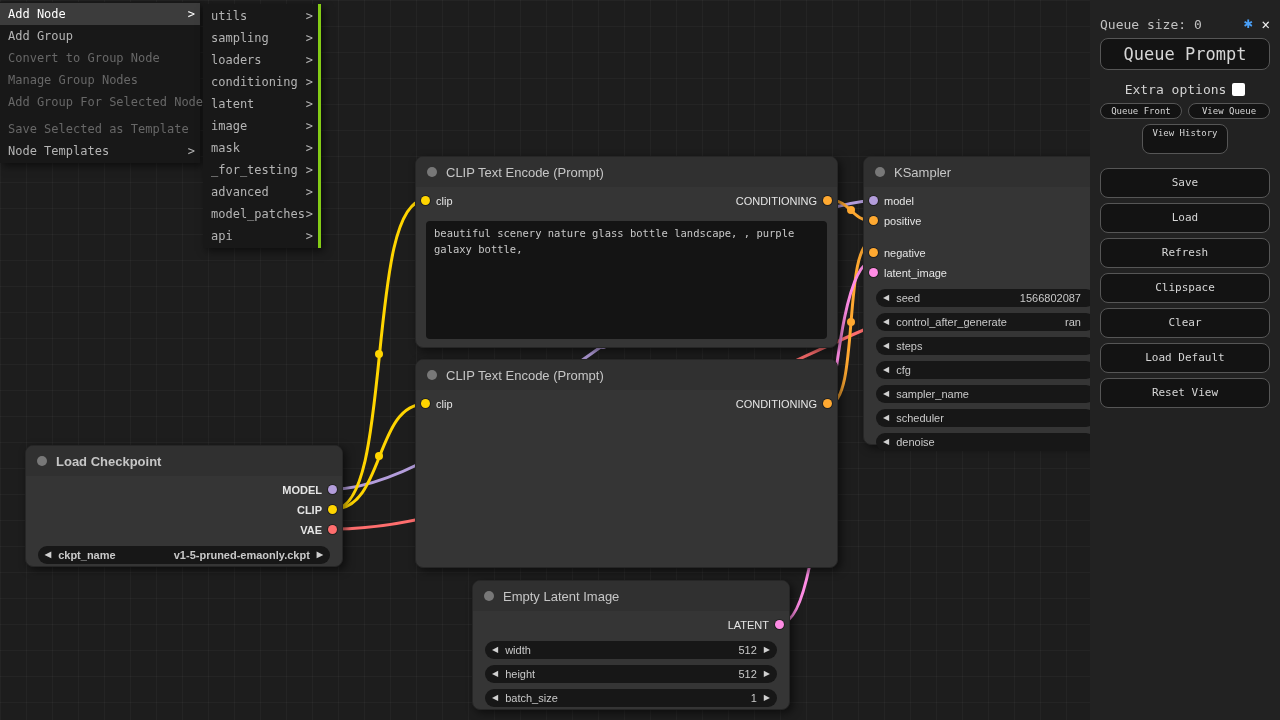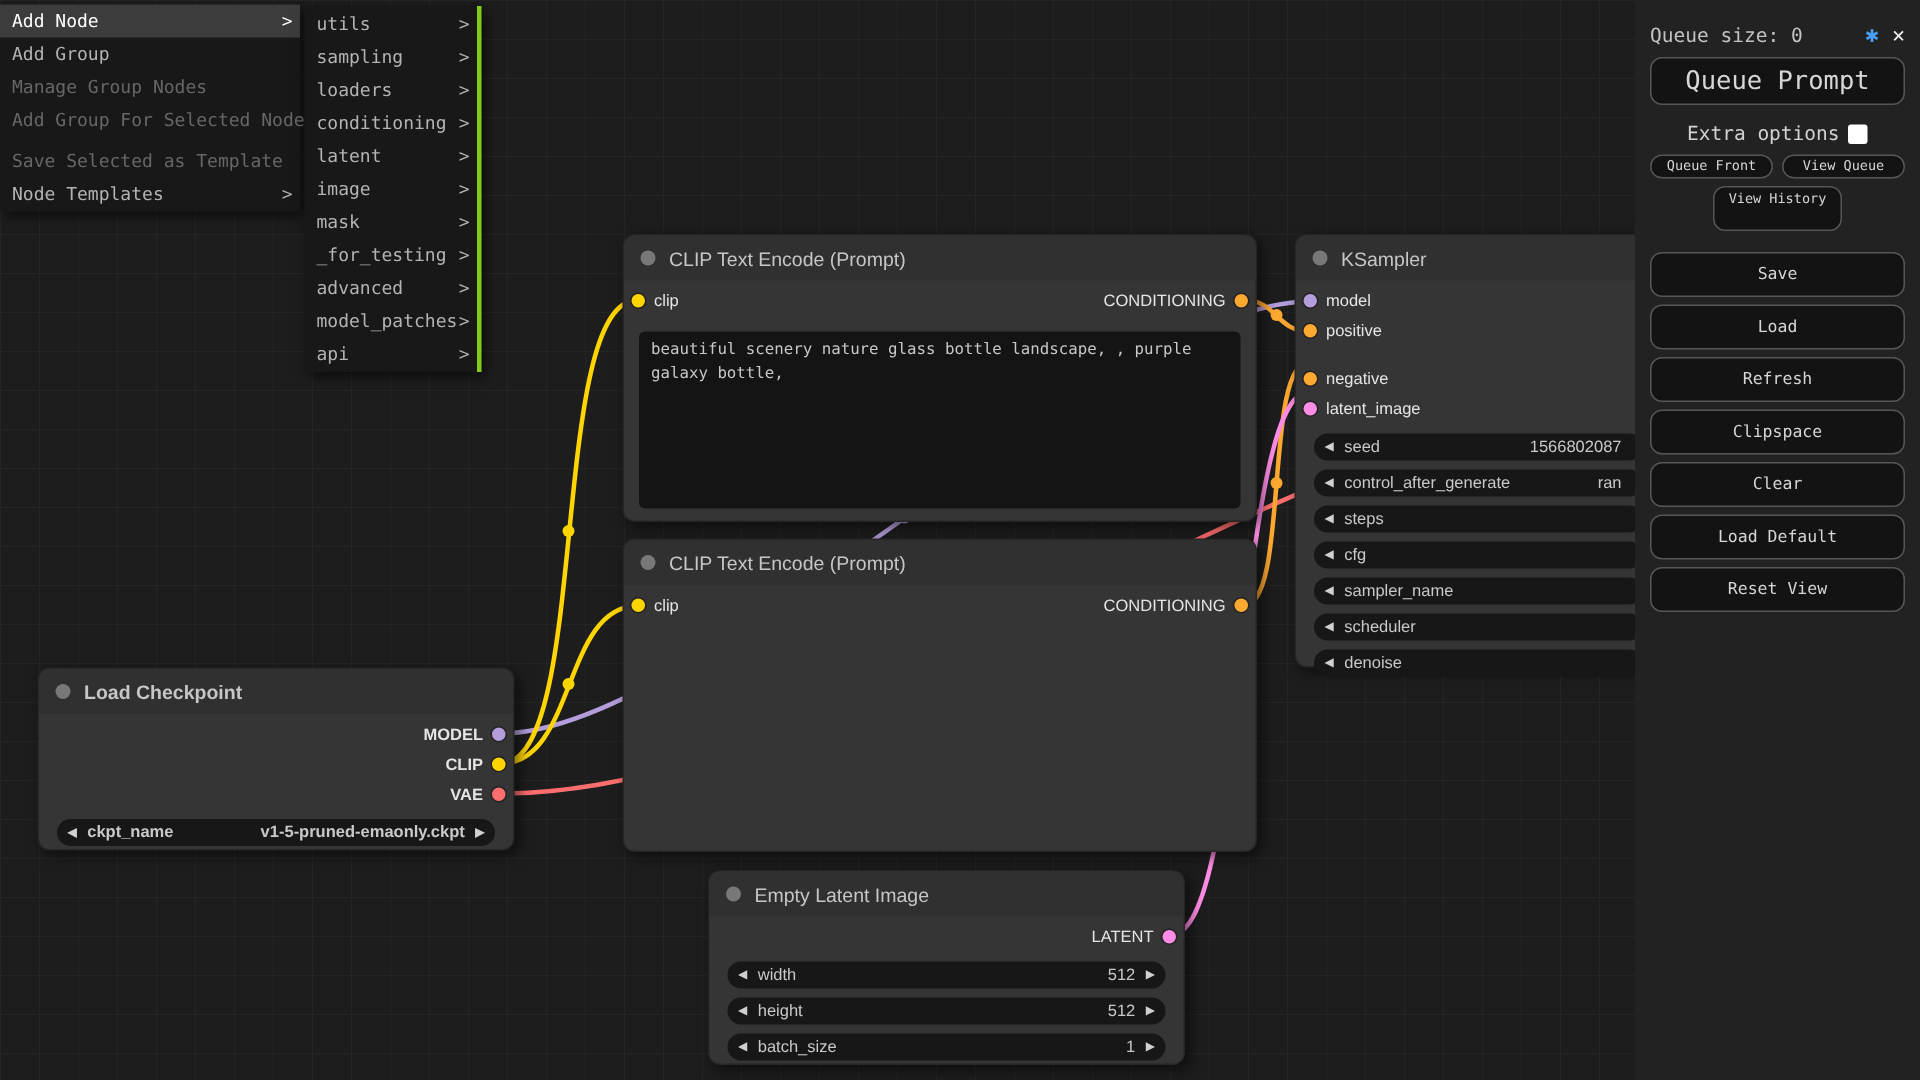--- a/index.html
+++ b/index.html
@@ -220,20 +220,23 @@
 
 <div class="cmenu" id="menu-main">
   <div class="cmenu-item hl">
     <span>Add Node</span>
     <span class="arr">&gt;</span>
   </div>
   <div class="cmenu-item">
     <span>Add Group</span>
   </div>
   <div class="cmenu-item dim">
+    <span>Convert to Group Node</span>
+  </div>
+  <div class="cmenu-item dim">
     <span>Manage Group Nodes</span>
   </div>
   <div class="cmenu-item dim">
     <span>Add Group For Selected Nodes</span>
   </div>
   <div class="cmenu-sep"></div>
   <div class="cmenu-item dim">
     <span>Save Selected as Template</span>
   </div>
   <div class="cmenu-item">

